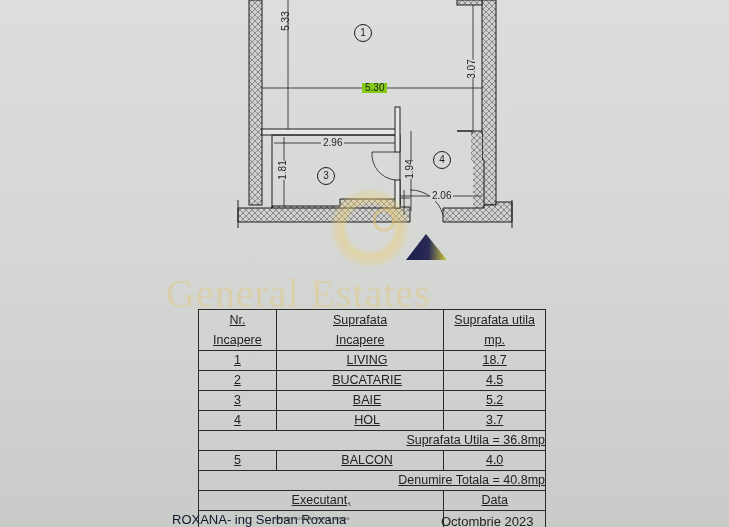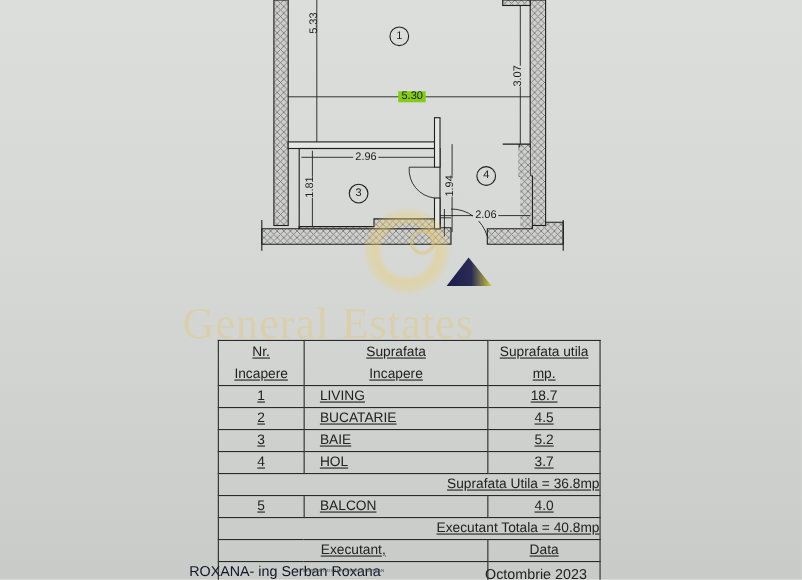--- a/index.html
+++ b/index.html
@@ -19,21 +19,21 @@
   .watermark-text {
     position:absolute; left:166px; top:270px; font-family:"Liberation Serif", serif;
     font-size:40px; color:rgba(226,200,120,0.42); letter-spacing:1px; white-space:nowrap;
     pointer-events:none;
   }
   table.rooms {
     position:absolute; left:198px; top:309px; width:348px; border-collapse:collapse;
     font-size:12.5px; color:#222;
   }
   table.rooms td { border:1.3px solid #2a2a2a; padding:0; text-align:center; height:19px; line-height:19px;text-decoration:underline; }
-  table.rooms td.name { text-align:left; padding-left:14px; }
+  table.rooms td.name { text-align:center; padding-left:14px; }
   table.rooms tr.hdr td { height:20px; line-height:20px; }
   table.rooms td.merge { text-align:right; }
   .signature {
     position:absolute; left:172px; top:512px; font-size:13px; color:#0f172a; white-space:nowrap;
   }
   .signature-small {
     position:absolute; left:275px; top:516px; font-size:4px; color:#444; letter-spacing:0.2px;
   }
   .date-val { position:absolute; left:441px; top:514px; font-size:13px; color:#222; }
 </style>
@@ -162,21 +162,21 @@
   </tr>
   <tr>
     <td colspan="3" class="merge">Suprafata Utila = 36.8mp</td>
   </tr>
   <tr>
     <td>5</td>
     <td class="name">BALCON</td>
     <td>4.0</td>
   </tr>
   <tr>
-    <td colspan="3" class="merge">Executant Totala = 40.8mp</td>
+    <td colspan="3" class="merge">Denumire Totala = 40.8mp</td>
   </tr>
   <tr>
     <td colspan="2">Executant,</td>
     <td>Data</td>
   </tr>
   <tr>
     <td colspan="2" style="height:20px;border-bottom:none;"></td>
     <td style="height:20px;border-bottom:none;"></td>
   </tr>
 </tbody>

